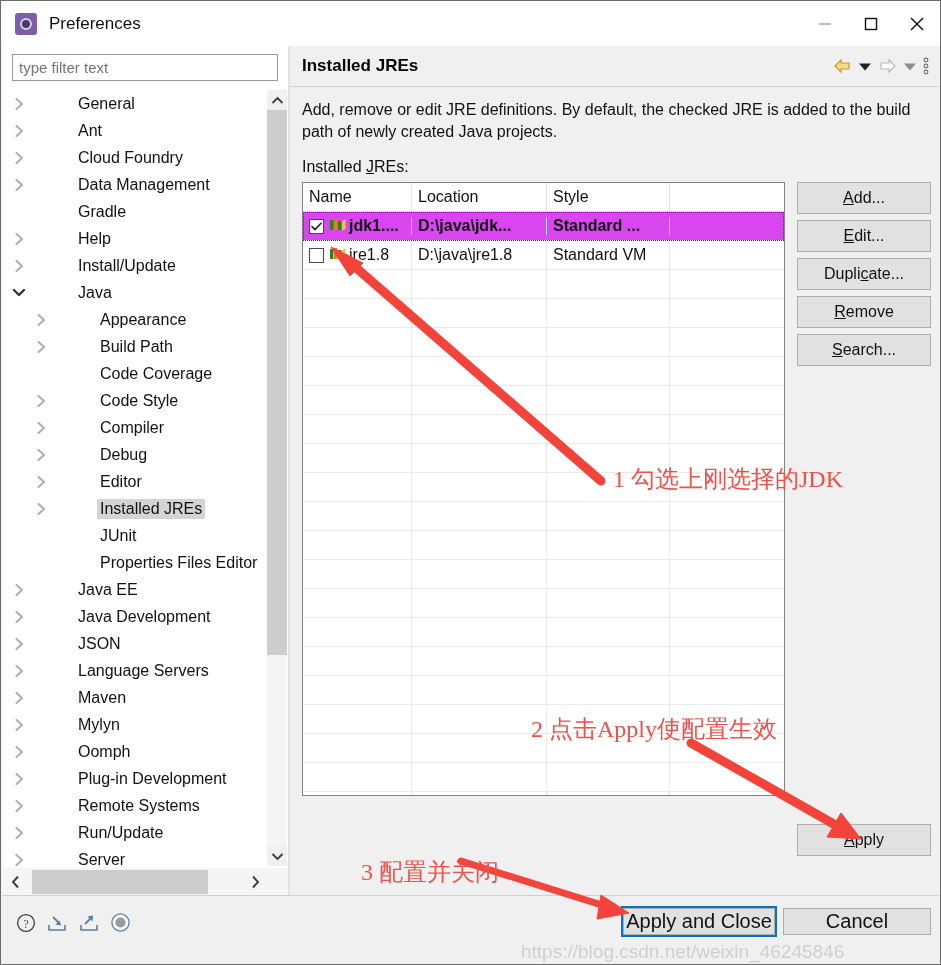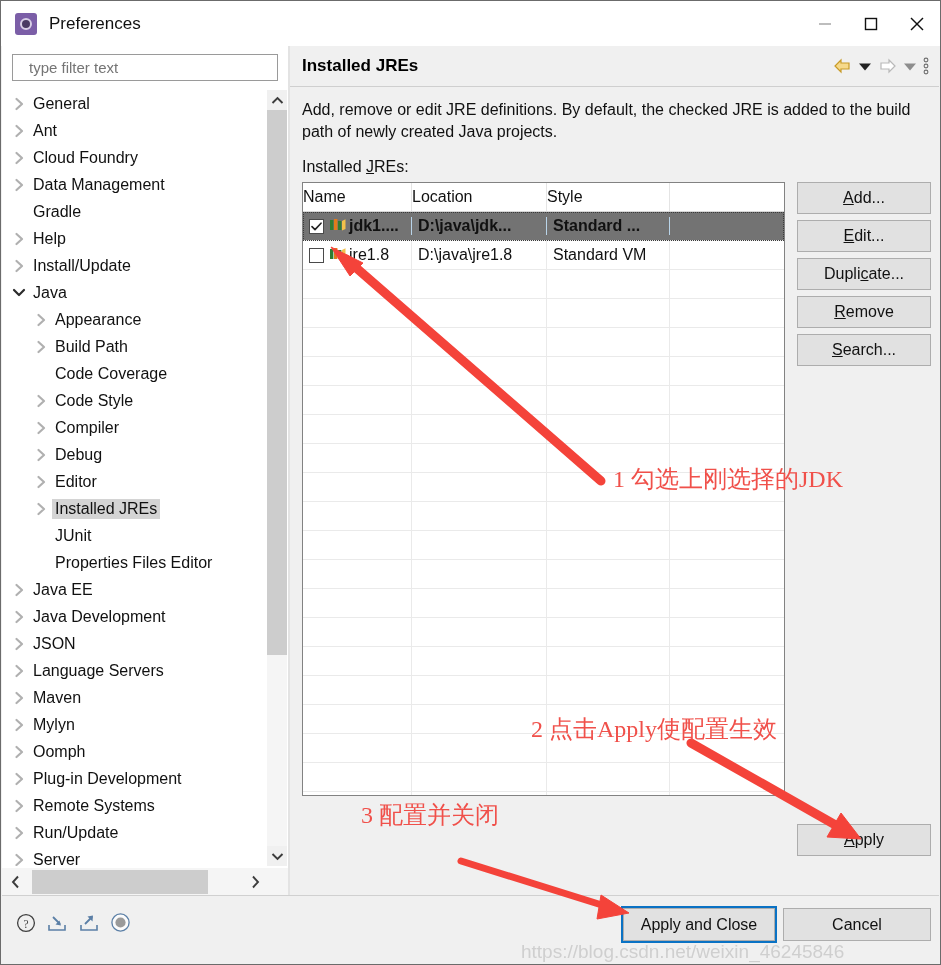--- a/index.html
+++ b/index.html
@@ -19,24 +19,24 @@
     background:#4a3a63;border:2px solid #d8cfe6;box-sizing:border-box;}
   .title-text{margin-left:12px;font-size:17px;color:#111;}
   .win-btns{margin-left:auto;display:flex;height:45px;}
   .win-btn{width:46px;height:45px;display:flex;align-items:center;justify-content:center;}
   .win-btn svg{display:block;}
 
   
   .left{position:absolute;left:1px;top:45px;width:286px;bottom:68px;background:#ffffff;}
   .filter-wrap{padding:8px 10px 6px 10px;}
   .filter-box{width:100%;height:27px;box-sizing:border-box;border:1px solid #9a9a9a;background:#fff;
-     font-family:inherit;font-size:15px;color:#6c6c6c;padding:2px 16px;outline:none;}
+     font-family:inherit;font-size:15px;color:#6c6c6c;padding:2px 6px;outline:none;}
   .tree{position:absolute;left:0;top:44px;right:0;bottom:30px;overflow:hidden;background:#fff;}
   .tree-inner{position:relative;width:246px;}
-  .tree-item{height:27px;display:flex;align-items:center;white-space:nowrap;padding-left:6px;}
+  .tree-item{height:27px;display:flex;align-items:center;white-space:nowrap;padding-left:6px;gap:45px;}
   .tw{width:22px;flex:0 0 auto;display:flex;align-items:center;justify-content:center;}
   .tw svg{display:block;}
   .t-label{font-size:16px;color:#111;padding:1px 3px;}
   .lvl2 .tw{margin-left:22px;}
   .sel .t-label{background:#d4d4d4;}
 
   
   .vsb{position:absolute;right:1px;top:44px;bottom:30px;width:20px;background:#f5f5f5;}
   .vsb-up,.vsb-dn{position:absolute;left:0;width:20px;height:20px;background:#f0f0f0;display:flex;align-items:center;justify-content:center;}
   .vsb-up{top:0;}
@@ -56,43 +56,43 @@
   .page-title{font-size:17px;font-weight:bold;margin-left:12px;color:#000;}
   .head-tools{margin-left:auto;display:flex;align-items:center;gap:7px;padding-right:10px;}
   .htool{display:flex;align-items:center;justify-content:center;}
   .desc{margin:12px 14px 0 12px;font-size:16px;line-height:1.35;color:#111;}
   .lbl-jres{margin:16px 0 6px 12px;font-size:16px;color:#111;}
   .u{text-decoration:underline;}
 
   .table-area{position:relative;margin-left:12px;margin-right:12px;}
   .jre-table{position:absolute;left:0;top:0;width:483px;height:614px;border:1px solid #828282;background:#fff;box-sizing:border-box;overflow:hidden;}
   .thead{display:flex;height:28px;border-bottom:1px solid #d8d8d8;background:#fff;}
-  .th{font-size:16px;color:#111;display:flex;align-items:center;padding-left:0;box-sizing:border-box;border-right:1px solid #e4e4e4;}
+  .th{font-size:16px;color:#111;display:flex;align-items:center;padding-left:6px;box-sizing:border-box;border-right:1px solid #e4e4e4;}
   .th.c0{width:109px;} .th.c1{width:135px;} .th.c2{width:123px;} .th.c3{width:113px;border-right:none;}
   .trow{display:flex;height:29px;box-sizing:border-box;border-bottom:1px solid #eaeaea;}
   .td{display:flex;align-items:center;padding-left:6px;box-sizing:border-box;border-right:1px solid #eaeaea;font-size:16px;color:#111;white-space:nowrap;overflow:hidden;}
   .td.c0{width:109px;} .td.c1{width:135px;} .td.c2{width:123px;} .td.c3{width:113px;border-right:none;}
-  .trow.selected{background:#737373;outline:1px dotted #3a3a3a;outline-offset:-1px;align-items:center;}
+  .trow.selected{background:#d946ef;outline:1px dotted #3a3a3a;outline-offset:-1px;align-items:center;}
   .trow.selected .td{font-weight:bold;border-right-color:#b9d4e9;}
   .cbx{width:15px;height:15px;border:1px solid #4a4a4a;background:#fff;box-sizing:border-box;flex:0 0 auto;
        display:flex;align-items:center;justify-content:center;margin-right:5px;}
   .jre-ico{width:17px;height:14px;flex:0 0 auto;margin-right:3px;}
 
   .side-btns{position:absolute;left:495px;top:0;width:134px;}
   .sbtn{width:134px;height:32px;margin-bottom:6px;background:#e1e1e1;border:1px solid #adadad;
         font-family:inherit;font-size:16px;color:#111;display:flex;align-items:center;justify-content:center;box-sizing:border-box;}
 
   .apply-btn{position:absolute;left:495px;top:642px;width:134px;height:32px;background:#e1e1e1;border:1px solid #adadad;
         font-family:inherit;font-size:16px;color:#111;display:flex;align-items:center;justify-content:center;box-sizing:border-box;}
 
   
   .bottom{position:absolute;left:1px;right:1px;bottom:1px;height:67px;background:#f0f0f0;border-top:1px solid #d0d0d0;}
   .bl-icons{position:absolute;left:14px;top:16px;display:flex;gap:10px;align-items:center;}
-  .bbtn{position:absolute;top:12px;height:33px;background:#e1e1e1;border:1px solid #adadad;font-family:inherit;
-        font-size:16px;color:#111;display:flex;align-items:center;justify-content:center;box-sizing:border-box;}
+  .bbtn{position:absolute;top:12px;height:27px;background:#e1e1e1;border:1px solid #adadad;font-family:inherit;
+        font-size:20px;color:#111;display:flex;align-items:center;justify-content:center;box-sizing:border-box;}
   .bbtn.primary{right:164px;width:152px;outline:2px solid #0a72c4;outline-offset:0;}
   .bbtn.cancel{right:8px;width:148px;}
 
   
   .anno{position:absolute;color:#f0504a;font-family:"Liberation Serif","DejaVu Serif",serif;font-size:24px;white-space:nowrap;}
   .wm{position:absolute;left:520px;top:940px;font-size:19px;color:#cfcfcf;font-family:"Liberation Sans",sans-serif;white-space:nowrap;}
   .ovl{position:absolute;left:0;top:0;width:941px;height:965px;pointer-events:none;}
 </style>
 </head>
 <body>
@@ -654,17 +654,17 @@
     </g>
     <g stroke="#f4433a" fill="#f4433a">
       <line x1="460" y1="860" x2="604" y2="905" stroke-width="7" stroke-linecap="round"></line>
       <polygon points="628,912 596,918 600,894"></polygon>
     </g>
   </svg>
 
   <div id="anno-layer">
       <div class="anno" style="left: 612px; top: 462px;">1  勾选上刚选择的JDK</div>
       <div class="anno" style="left: 530px; top: 712px;">2  点击Apply使配置生效</div>
-      <div class="anno" style="left: 360px; top: 798px;">3  配置并关闭</div>
+      <div class="anno" style="left: 360px; top: 855px;">3  配置并关闭</div>
     </div>
 
   <div class="wm">https://blog.csdn.net/weixin_46245846</div>
 </div>
 
 </body></html>

